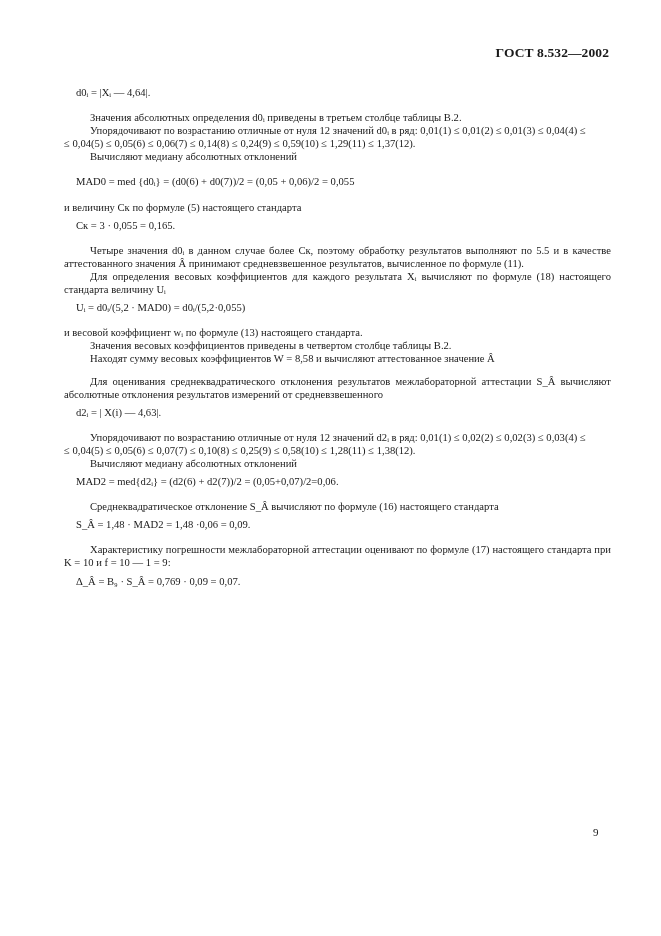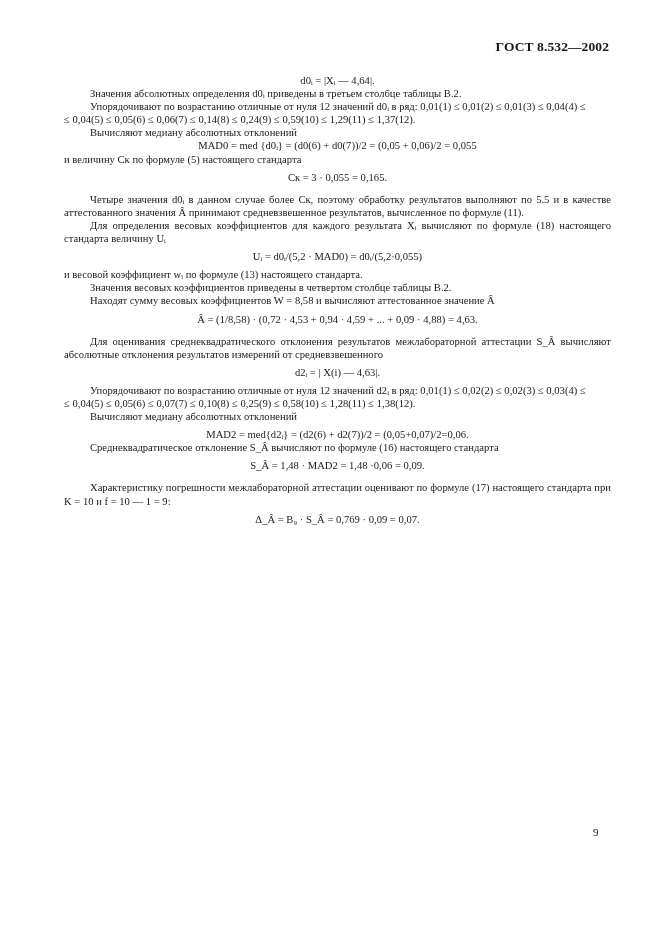--- a/index.html
+++ b/index.html
@@ -3,30 +3,30 @@
 <meta charset="utf-8">
 <style>
   html, body { margin: 0; padding: 0; background: #ffffff; }
   body {
     width: 661px; height: 936px; position: relative; overflow: hidden;
     font-family: "Liberation Serif", "DejaVu Serif", serif;
     color: #1a1a1a;
   }
   .page { position: absolute; left: 0; top: 0; width: 661px; height: 936px; }
   .header {
-    position: absolute; right: 52px; top: 39px;
+    position: absolute; right: 52px; top: 45px;
     font-weight: bold; font-size: 13.5px; letter-spacing: 0.1px;
   }
   .content {
     position: absolute; left: 64px; top: 74px; width: 547px;
     font-size: 10.6px; line-height: 13.1px;
   }
   .p { margin: 0; text-align: justify; }
   .ind { text-indent: 26px; }
-  .f { text-align: center; margin: 0; }
+  .f { text-align: left; margin: 12px; }
   .gap-s { margin-top: 5px; }
   .gap-m { margin-top: 9px; }
   .pagenum {
     position: absolute; left: 593px; top: 826px; font-size: 11px;
   }
 </style>
 </head>
 <body>
 
 <div class="page">
@@ -40,21 +40,20 @@
     <p class="p ind">Вычисляют медиану абсолютных отклонений</p>
     <p class="f">MAD0 = med {d0ᵢ} = (d0(6) + d0(7))/2 = (0,05 + 0,06)/2 = 0,055</p>
     <p class="p">и величину Cк по формуле (5) настоящего стандарта</p>
     <p class="f gap-s">Cк = 3 · 0,055 = 0,165.</p>
     <p class="p ind gap-m">Четыре значения d0ᵢ в данном случае более Cк, поэтому обработку результатов выполняют по 5.5 и в качестве аттестованного значения Â принимают средневзвешенное результатов, вычисленное по формуле (11).</p>
     <p class="p ind">Для определения весовых коэффициентов для каждого результата Xᵢ вычисляют по формуле (18) настоящего стандарта величину Uᵢ</p>
     <p class="f gap-s">Uᵢ = d0ᵢ/(5,2 · MAD0) = d0ᵢ/(5,2·0,055)</p>
     <p class="p gap-s">и весовой коэффициент wᵢ по формуле (13) настоящего стандарта.</p>
     <p class="p ind">Значения весовых коэффициентов приведены в четвертом столбце таблицы В.2.</p>
     <p class="p ind">Находят сумму весовых коэффициентов W = 8,58 и вычисляют аттестованное значение Â</p>
-    <p class="f gap-s">Â = (1/8,58) · (0,72 · 4,53 + 0,94 · 4,59 + ... + 0,09 · 4,88) = 4,63.</p>
     <p class="p ind gap-m">Для оценивания среднеквадратического отклонения результатов межлабораторной аттестации S_Â вычисляют абсолютные отклонения результатов измерений от средневзвешенного</p>
     <p class="f gap-s">d2ᵢ = | X(i) — 4,63|.</p>
     <p class="p ind gap-s">Упорядочивают по возрастанию отличные от нуля 12 значений d2ᵢ в ряд: 0,01(1) ≤ 0,02(2) ≤ 0,02(3) ≤ 0,03(4) ≤</p>
     <p class="p">≤ 0,04(5) ≤ 0,05(6) ≤ 0,07(7) ≤ 0,10(8) ≤ 0,25(9) ≤ 0,58(10) ≤ 1,28(11) ≤ 1,38(12).</p>
     <p class="p ind">Вычисляют медиану абсолютных отклонений</p>
     <p class="f gap-s">MAD2 = med{d2ᵢ} = (d2(6) + d2(7))/2 = (0,05+0,07)/2=0,06.</p>
     <p class="p ind">Среднеквадратическое отклонение S_Â вычисляют по формуле (16) настоящего стандарта</p>
     <p class="f gap-s">S_Â = 1,48 · MAD2 = 1,48 ·0,06 = 0,09.</p>
     <p class="p ind gap-m">Характеристику погрешности межлабораторной аттестации оценивают по формуле (17) настоящего стандарта при K = 10 и f = 10 — 1 = 9:</p>
     <p class="f gap-s">Δ_Â = B₉ · S_Â = 0,769 · 0,09 = 0,07.</p>

